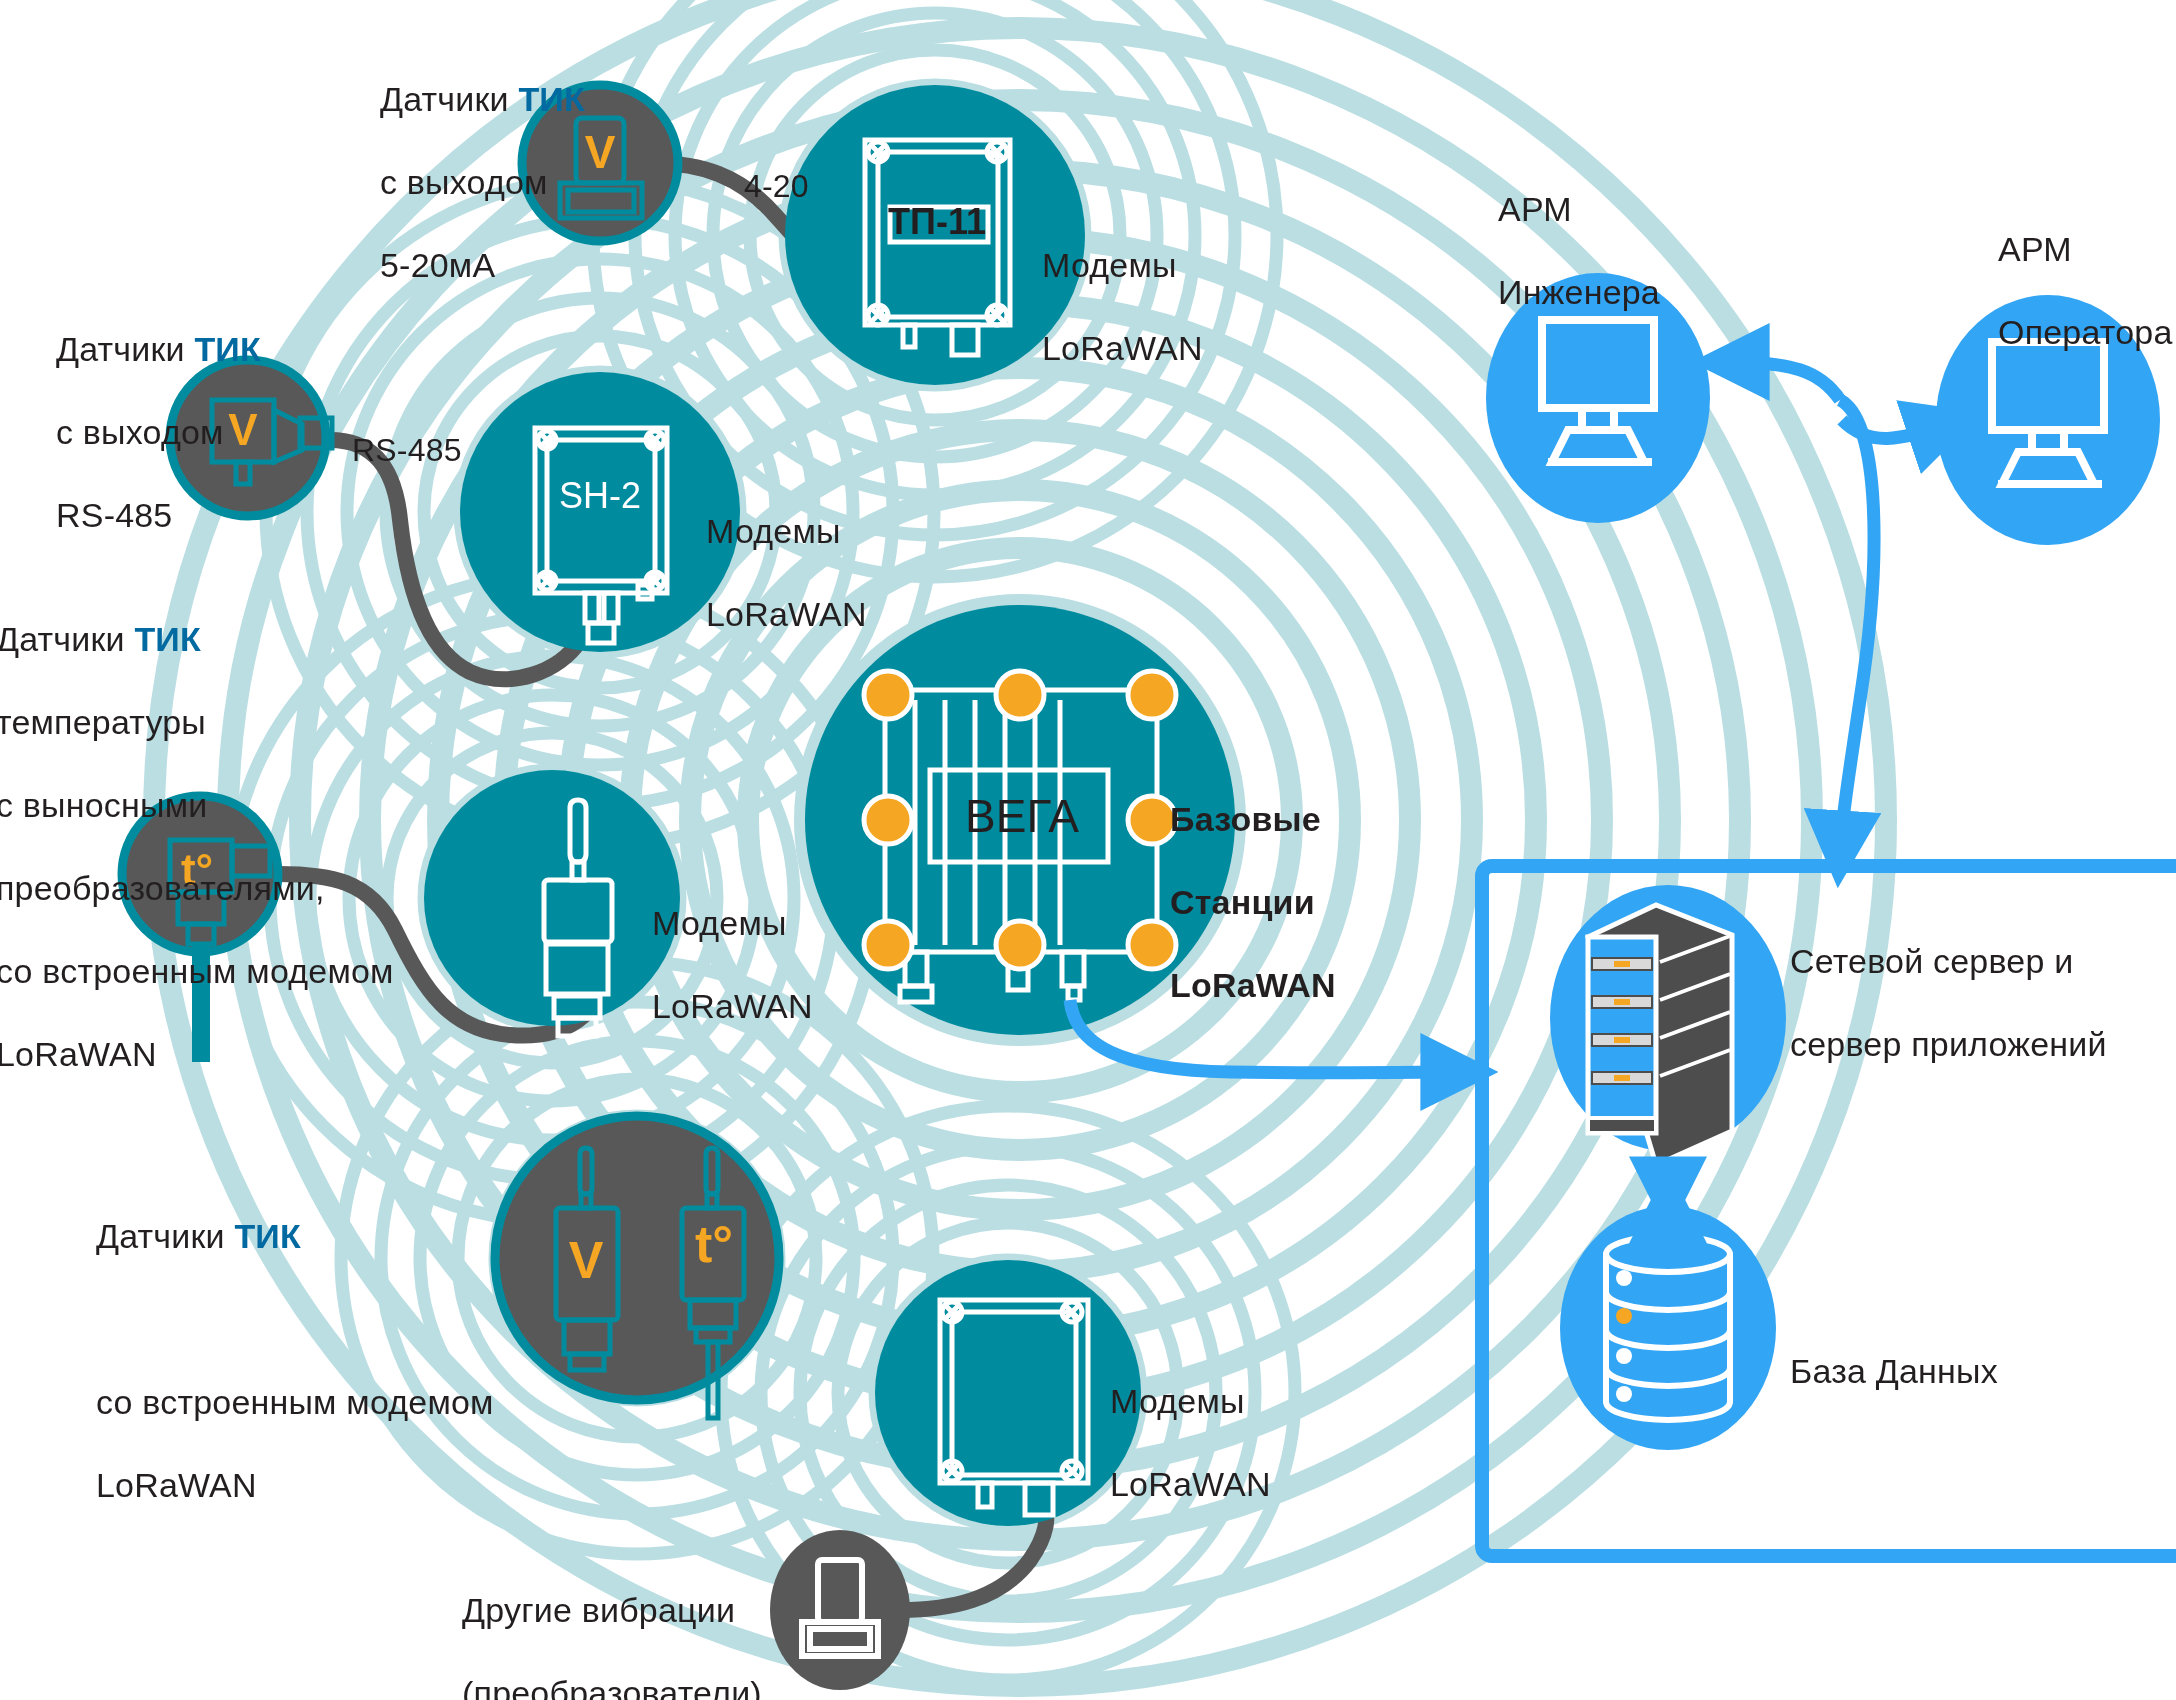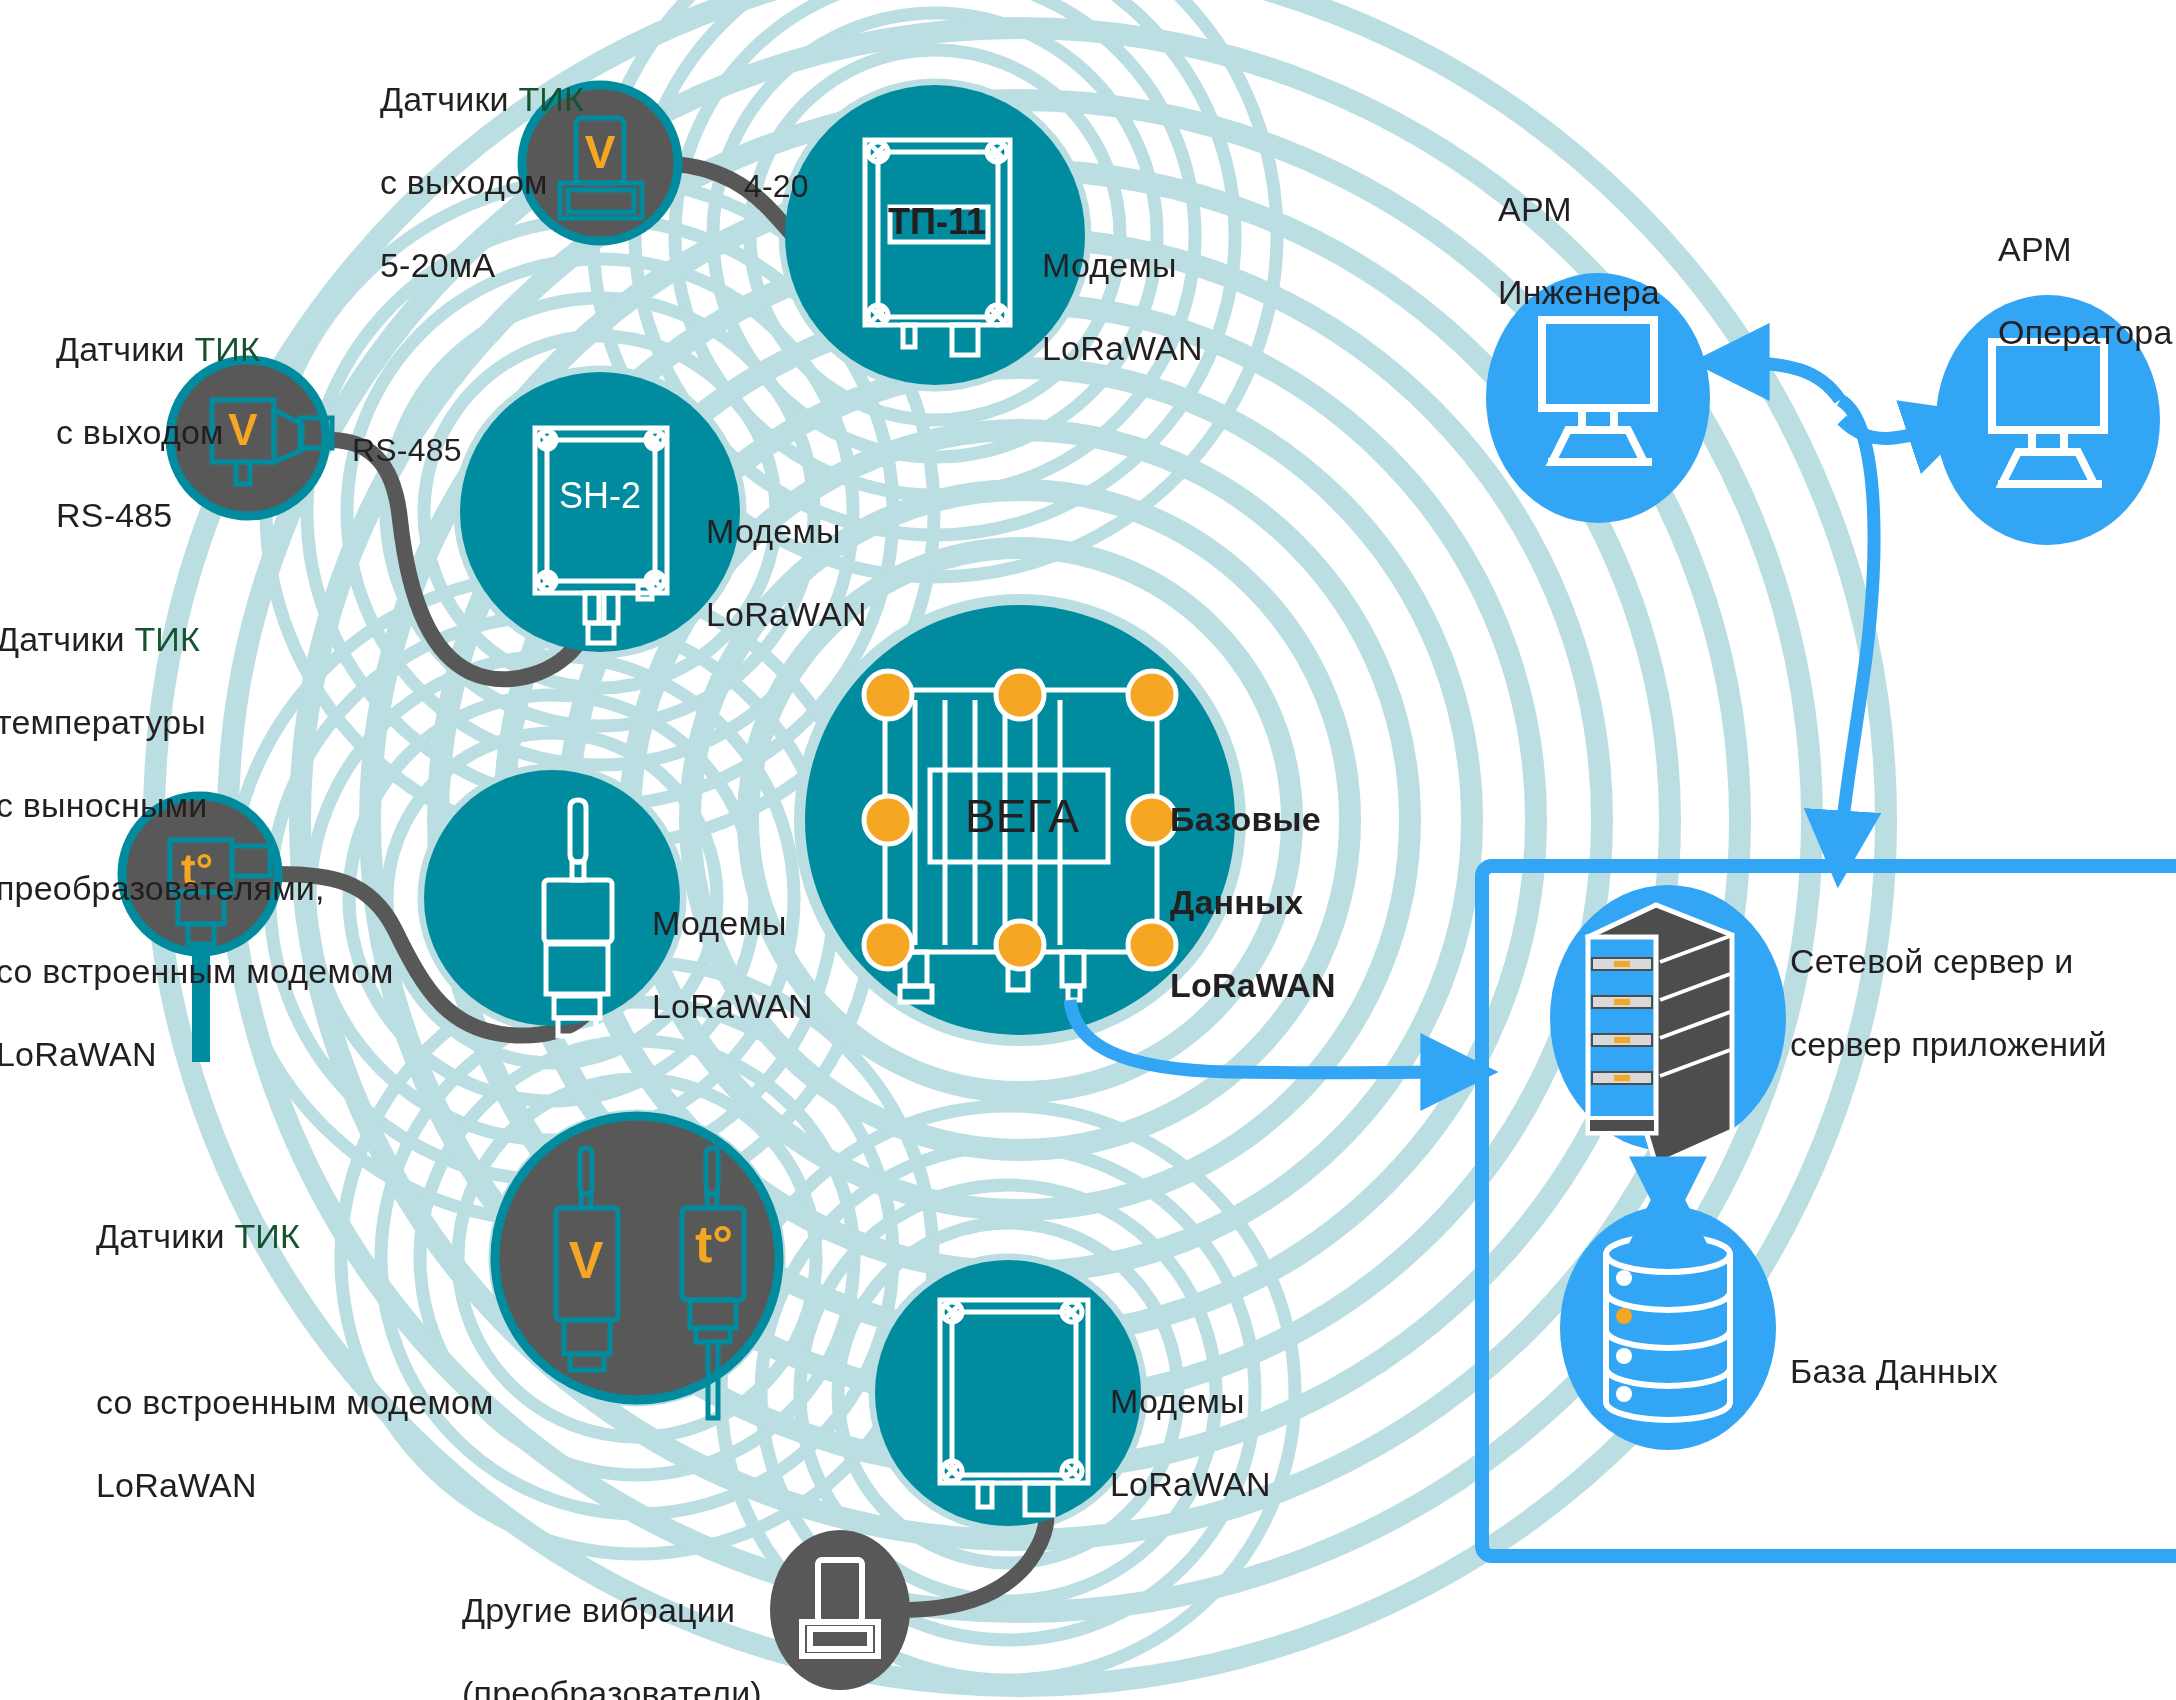--- a/index.html
+++ b/index.html
@@ -7,21 +7,21 @@
   body{
     width:2176px; height:1700px;
     font-family:"Liberation Sans", sans-serif;
     position:relative; overflow:hidden;
   }
   #stage{ position:absolute; inset:0; width:2176px; height:1700px; }
   .lbl{
     position:absolute; color:#231f20; line-height:1.22;
     white-space:pre-line; font-size:34px; letter-spacing:.2px;
   }
-  .lbl .tik{ color:#14532d; font-weight:normal; }
+  .lbl .tik{ color:#0369a1; font-weight:bold; }
   svg{ position:absolute; left:0; top:0; }
 </style>
 </head>
 <body>
 
 <div id="stage">
 
 <svg width="2176" height="1700" viewBox="0 0 2176 1700">
   <defs>
     <clipPath id="clipAll">
@@ -406,21 +406,21 @@
   <span>LoRaWAN</span>
 </div>
 
 <div class="lbl" style="left:1110px; top:1340px;">
   <span>Модемы</span><br>
   <span>LoRaWAN</span>
 </div>
 
 <div class="lbl" style="left:1170px; top:758px;font-weight:bold;">
   <span>Базовые</span><br>
-  <span>Данных</span><br>
+  <span>Станции</span><br>
   <span>LoRaWAN</span>
 </div>
 
 <div class="lbl" style="left:1498px; top:148px;">
   <span>АРМ</span><br>
   <span>Инженера</span>
 </div>
 
 <div class="lbl" style="left:1998px; top:188px;">
   <span>АРМ</span><br>

